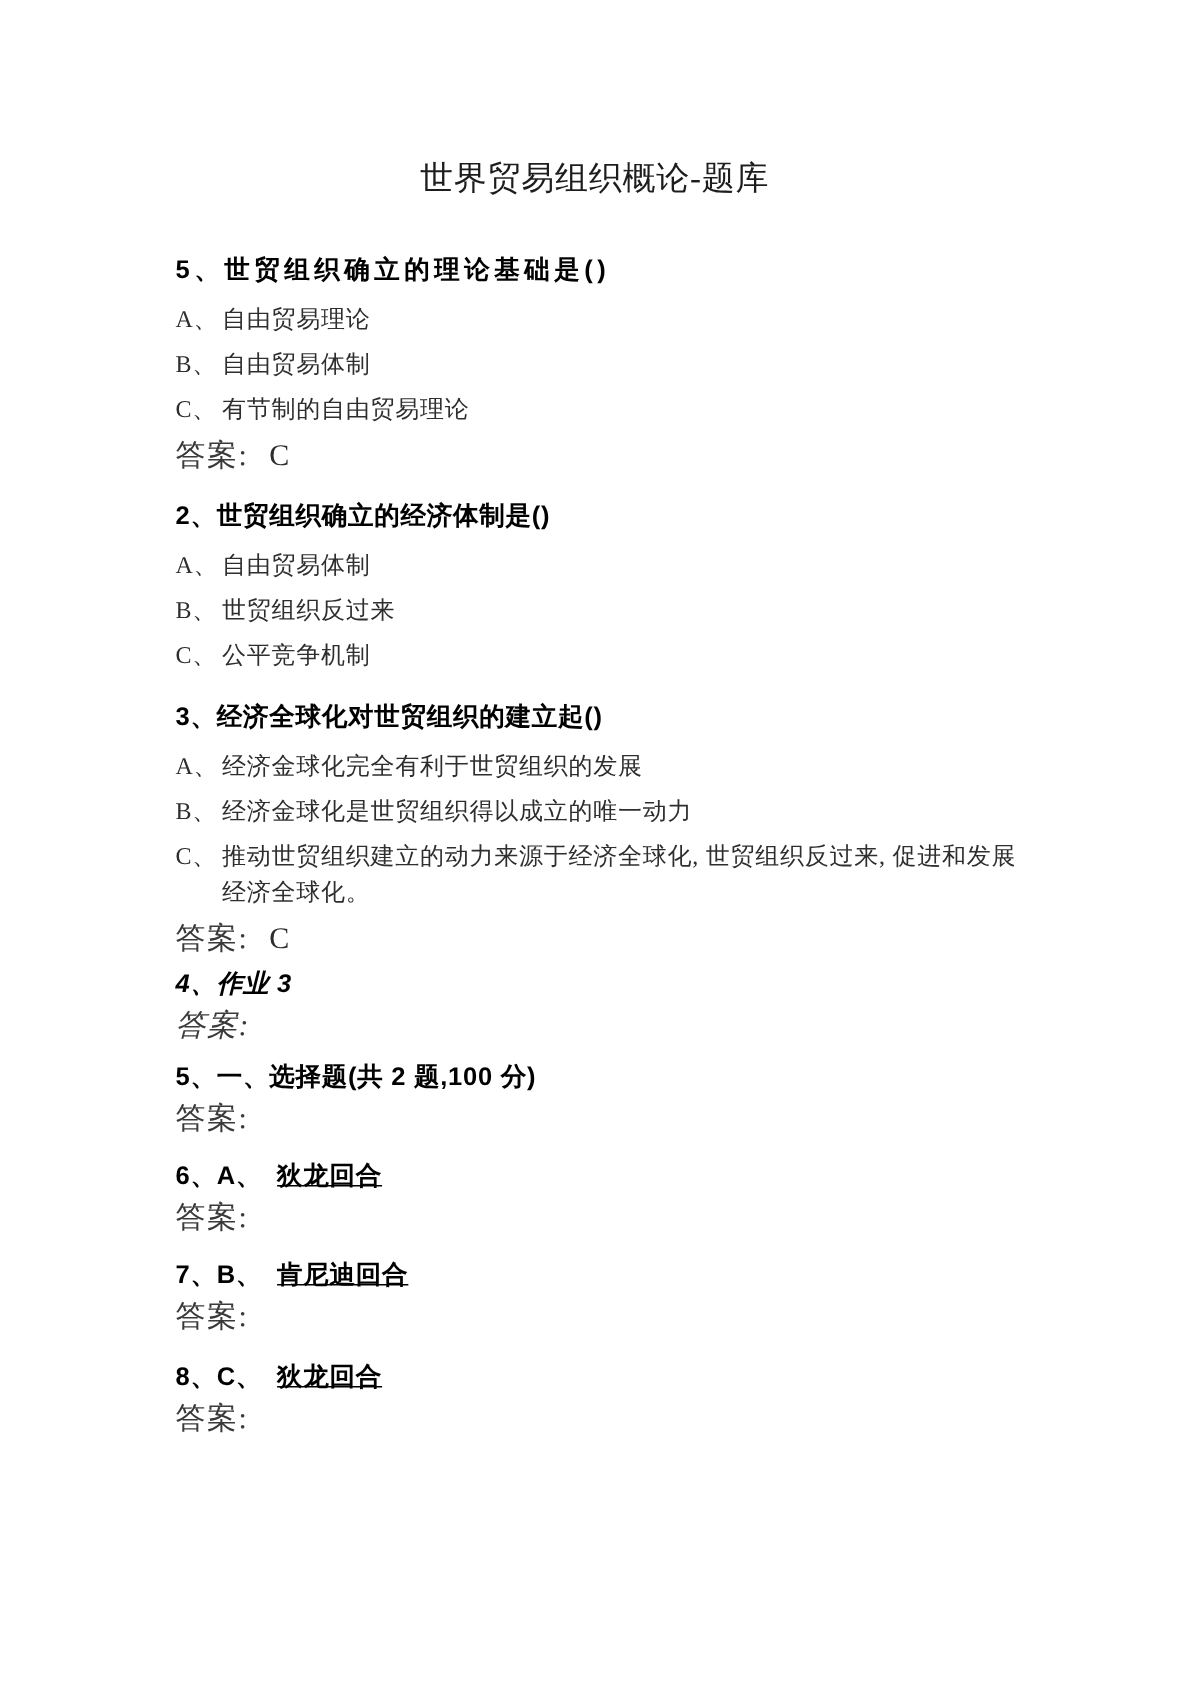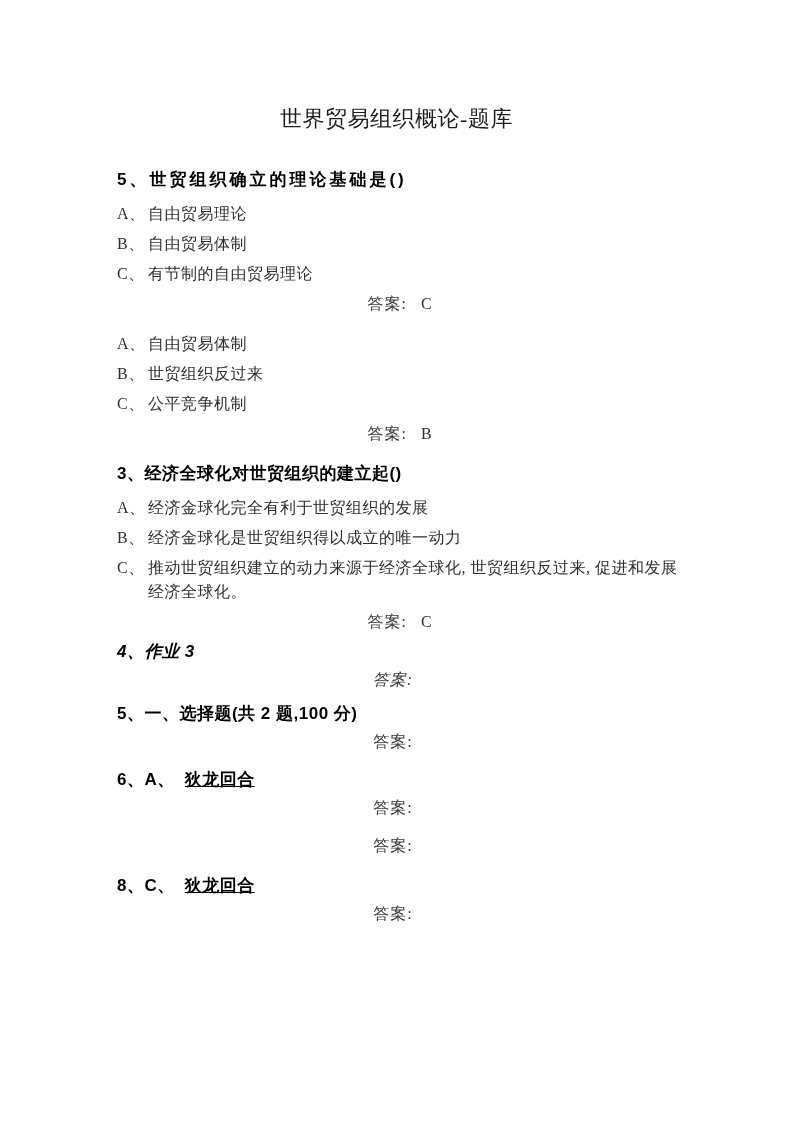--- a/index.html
+++ b/index.html
@@ -62,25 +62,24 @@
     color: #2e2e2e;
   }
   .option.opt-first { margin-top: 10px; }
   .opt-label {
     flex: 0 0 31px;
     min-width: 31px;
   }
   .opt-text { flex: 1 1 auto; }
   .answer {
     margin-top: 6px;
-    font-size: 16px;
+    font-size: 20px;
     line-height: 24px;
     letter-spacing: 1px;
     color: #3a3a3a;
-    text-align: center;
   }
   .answer.ans-tight { margin-top: 4px; }
   .ans-value {
     display: inline-block;
     margin-left: 14px;
     color: #2e2e2e;
   }
 </style>
 </head>
 <body>
@@ -104,34 +103,32 @@
       <p class="option">
         <span class="opt-label">C、</span>
         <span class="opt-text">有节制的自由贸易理论</span>
       </p>
       <p class="answer">
         <span class="ans-label">答案:</span><span class="ans-value">C</span>
       </p>
     </section>
 
     <section class="block">
+      <h2 class="q-heading">2、世贸组织确立的经济体制是()</h2>
       <p class="option opt-first">
         <span class="opt-label">A、</span>
         <span class="opt-text">自由贸易体制</span>
       </p>
       <p class="option">
         <span class="opt-label">B、</span>
         <span class="opt-text">世贸组织反过来</span>
       </p>
       <p class="option">
         <span class="opt-label">C、</span>
         <span class="opt-text">公平竞争机制</span>
-      </p>
-      <p class="answer">
-        <span class="ans-label">答案:</span><span class="ans-value">B</span>
       </p>
     </section>
 
     <section class="block">
       <h2 class="q-heading">3、经济全球化对世贸组织的建立起()</h2>
       <p class="option opt-first">
         <span class="opt-label">A、</span>
         <span class="opt-text">经济金球化完全有利于世贸组织的发展</span>
       </p>
       <p class="option">
@@ -162,20 +159,21 @@
     </section>
 
     <section class="block gap-lg">
       <h2 class="q-heading"><span>6、A、</span><span class="heading-text-gap">狄龙回合</span></h2>
       <p class="answer ans-tight">
         <span class="ans-label">答案:</span><span class="ans-value"></span>
       </p>
     </section>
 
     <section class="block gap-lg">
+      <h2 class="q-heading"><span>7、B、</span><span class="heading-text-gap">肯尼迪回合</span></h2>
       <p class="answer ans-tight">
         <span class="ans-label">答案:</span><span class="ans-value"></span>
       </p>
     </section>
 
     <section class="block">
       <h2 class="q-heading"><span>8、C、</span><span class="heading-text-gap">狄龙回合</span></h2>
       <p class="answer ans-tight">
         <span class="ans-label">答案:</span><span class="ans-value"></span>
       </p>

